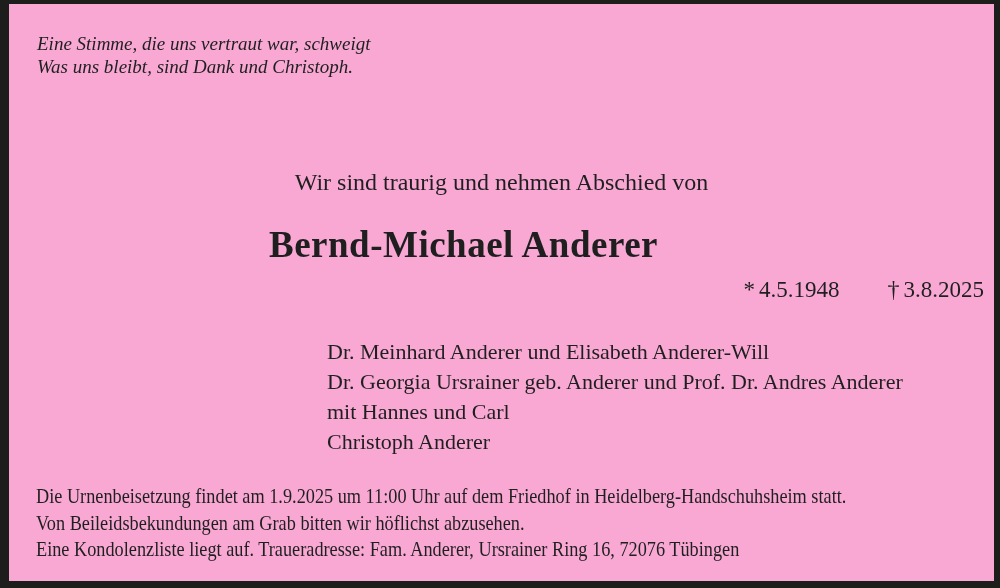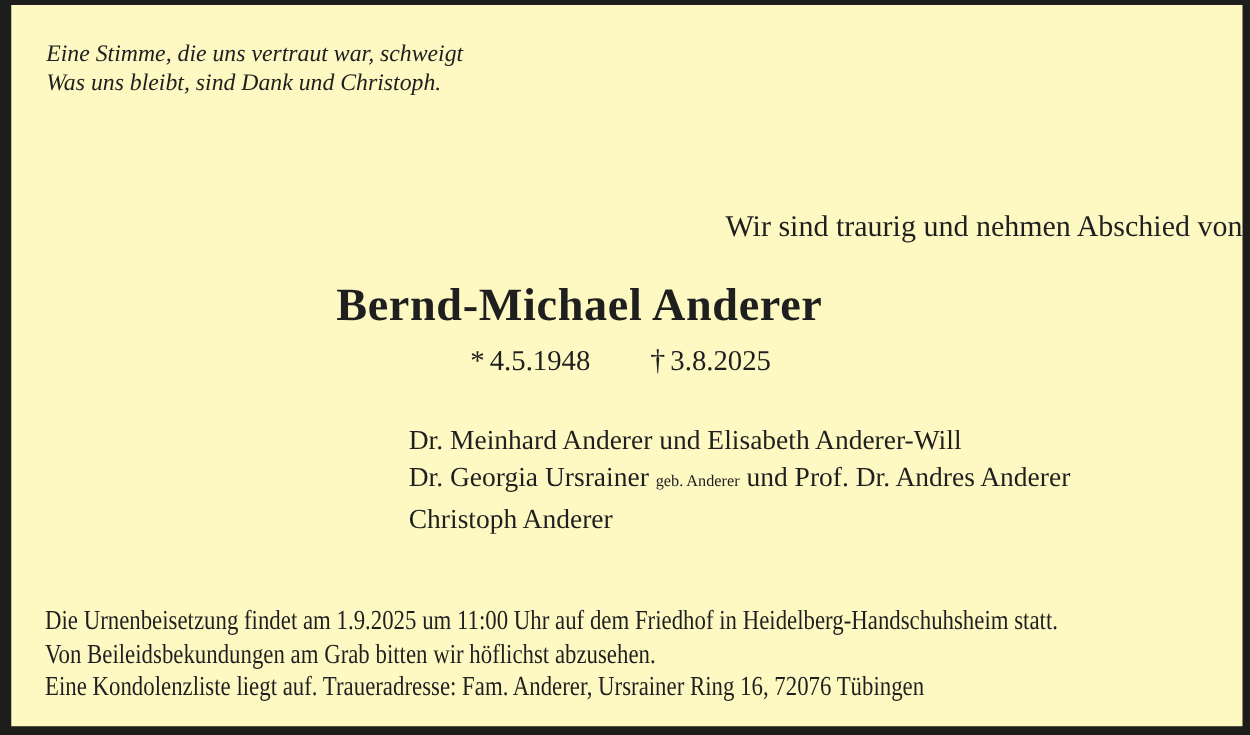--- a/index.html
+++ b/index.html
@@ -5,21 +5,21 @@
   html, body {
     margin: 0;
     padding: 0;
     background: #ffffff;
   }
   .notice {
     position: relative;
     width: 1000px;
     height: 588px;
     box-sizing: border-box;
-    background: #fef9c3;
+    background: #f9a8d4;
     border-style: solid;
     border-color: #1d1d1b;
     border-width: 4px 6px 7px 9px;
     font-family: "Liberation Serif", "DejaVu Serif", serif;
     color: #1f1f1f;
     overflow: hidden;
   }
   .quote {
     position: absolute;
     left: 28px;
@@ -27,57 +27,57 @@
     font-style: italic;
     font-size: 19px;
     line-height: 23px;
     white-space: nowrap;
   }
   .intro {
     position: absolute;
     left: 0;
     top: 165px;
     width: 985px;
-    text-align: right;
+    text-align: center;
     font-size: 24px;
     white-space: nowrap;
   }
   .name {
     position: absolute;
     left: 0;
     top: 219px;
     width: 909px;
     text-align: center;
     font-size: 37px;
     font-weight: bold;
     letter-spacing: 0.5px;
     white-space: nowrap;
   }
   .dates {
     position: absolute;
     left: 0;
     top: 272px;
     width: 975px;
-    text-align: center;
+    text-align: right;
     font-size: 23px;
     white-space: nowrap;
   }
   .dates .birth-sym { margin-right: 4px; }
   .dates .death-sym { margin-left: 48px; margin-right: 4px; font-size: 24px; }
   .mourners {
     position: absolute;
     left: 278px;
     top: 333px;
     font-size: 22px;
     line-height: 30px;
     white-space: nowrap;
     margin-left: 40px;
   }
   .mourners .small {
-    font-size: 13px;
+    font-size: 22px;
   }
   .details {
     position: absolute;
     left: 27px;
     top: 479px;
     width: 1160px;
     font-size: 22px;
     line-height: 26.5px;
     white-space: nowrap;
     transform: scaleX(0.83);
@@ -102,20 +102,21 @@
     <span class="birth-sym">*</span><span>4.5.1948</span><span class="death-sym">†</span><span>3.8.2025</span>
   </div>
 
   <div class="mourners">
     <div>Dr. Meinhard Anderer und Elisabeth Anderer-Will</div>
     <div>
       <span>Dr. Georgia Ursrainer</span>
       <span class="small">geb. Anderer</span>
       <span>und Prof. Dr. Andres Anderer</span>
     </div>
+    <div>mit Hannes und Carl</div>
     <div>Christoph Anderer</div>
   </div>
 
   <div class="details">
     <div>Die Urnenbeisetzung findet am 1.9.2025 um 11:00 Uhr auf dem Friedhof in Heidelberg-Handschuhsheim statt.</div>
     <div>Von Beileidsbekundungen am Grab bitten wir höflichst abzusehen.</div>
     <div>Eine Kondolenzliste liegt auf. Traueradresse: Fam. Anderer, Ursrainer Ring 16, 72076 Tübingen</div>
   </div>
 
 </div>

